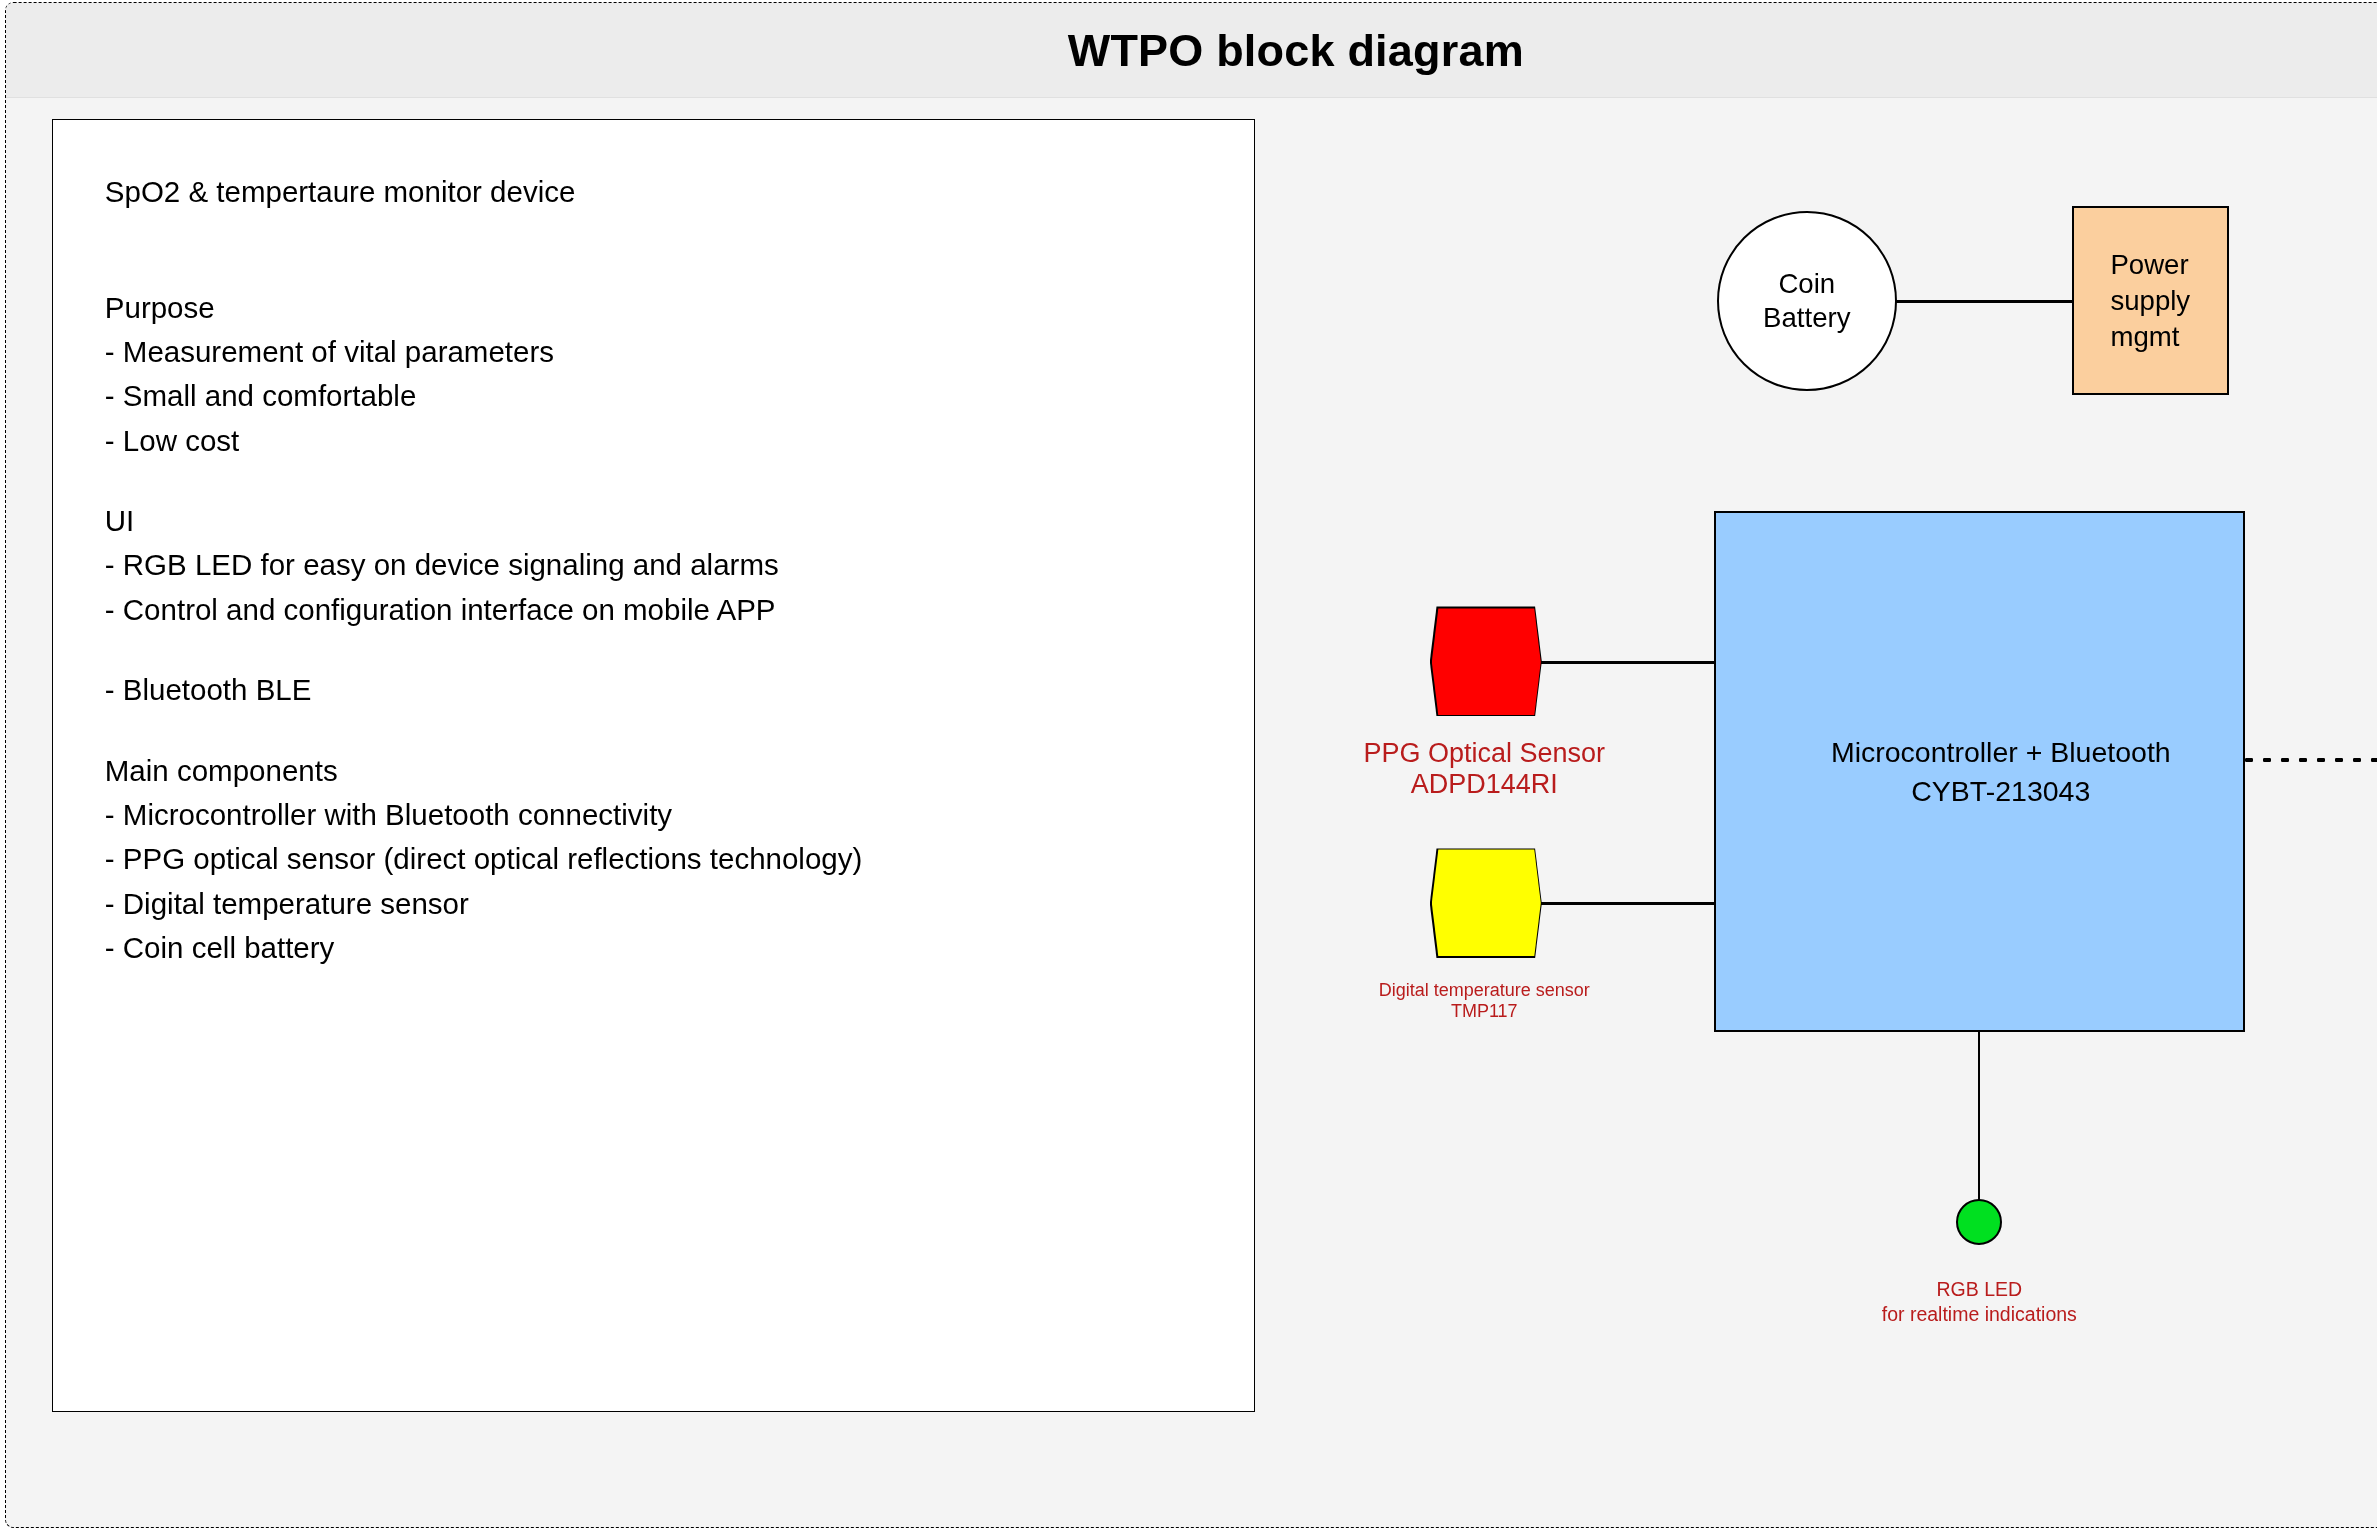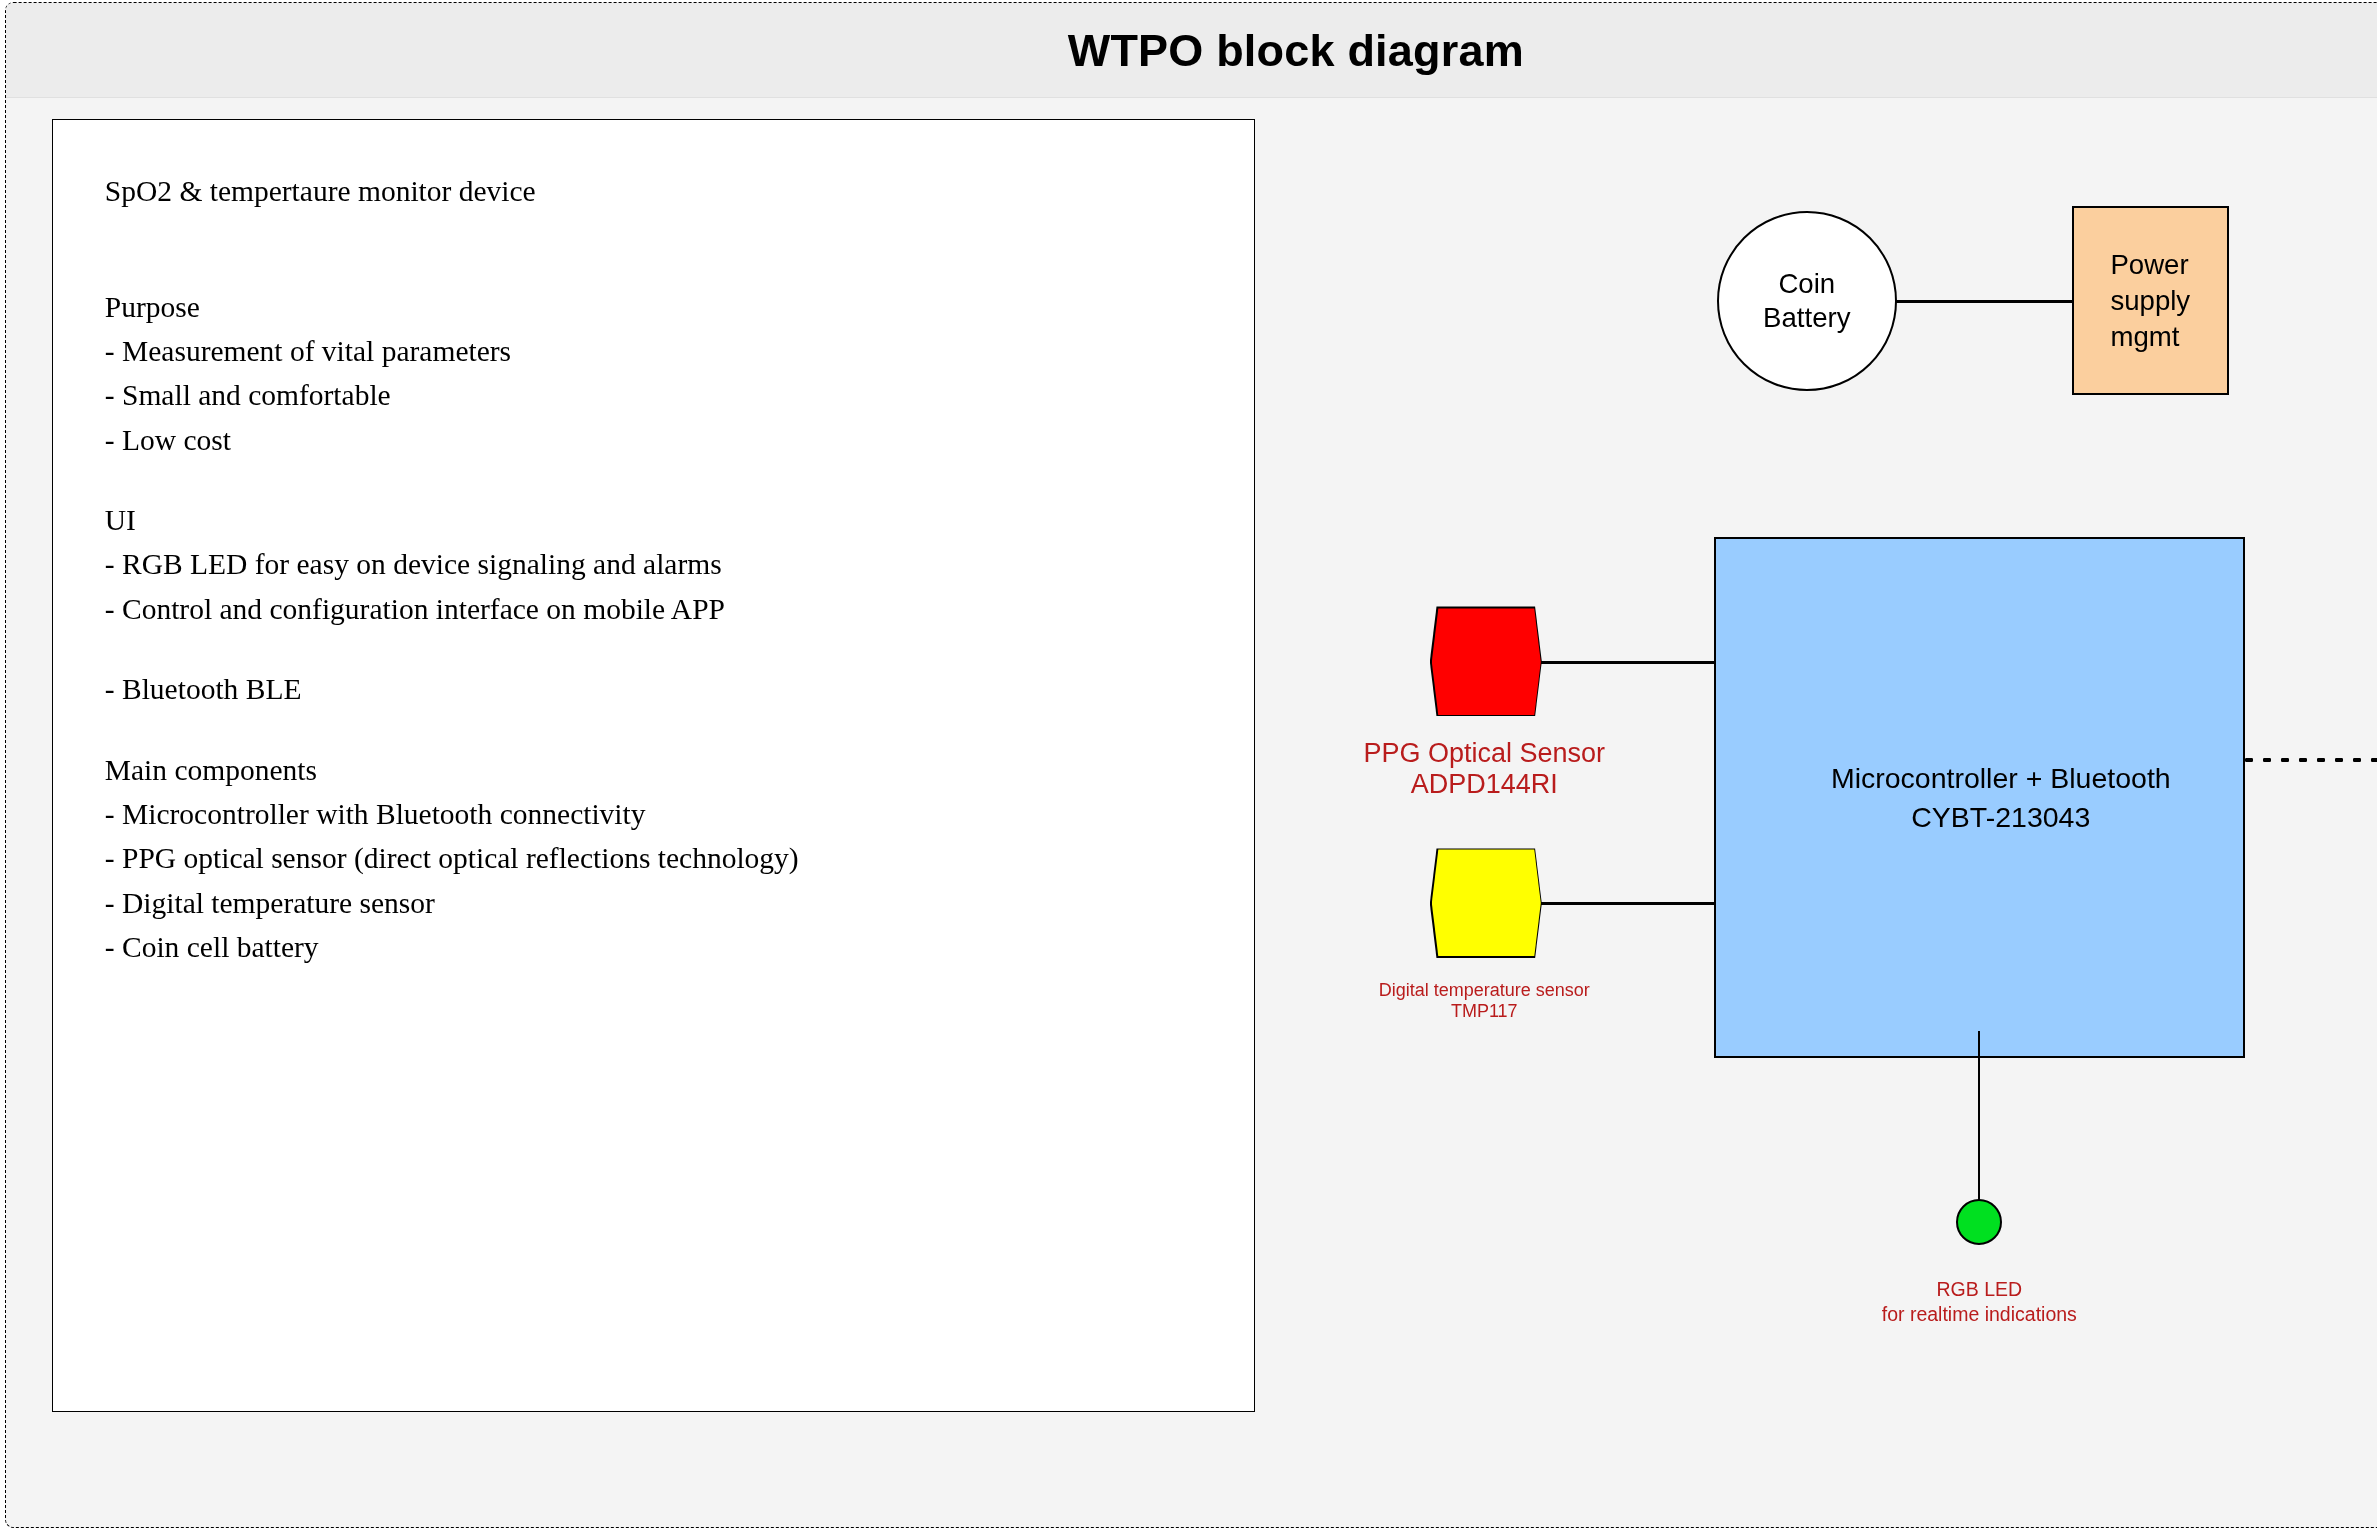--- a/index.html
+++ b/index.html
@@ -24,21 +24,20 @@
   }
   #diagram-title{
     font-size:45px;color:#000;letter-spacing:0.2px;line-height:1;font-weight:bold;
   }
 
   
   #spec-panel{
     position:absolute;left:46px;top:116px;width:1203px;height:1293px;
     background:#ffffff;border:1.9px solid #000;box-sizing:border-box;
     padding:57px 0 0 52px;
-    font-family:Liberation Serif, serif;
   }
   .spec-line{
     font-size:29.5px;color:#000;line-height:1;margin:0 0 15px 0;
     white-space:pre;
   }
   .spec-gap{height:36px;}
   .spec-head{margin-bottom:14.3px;}
 
   
   .shape-label{
@@ -62,21 +61,21 @@
   
   #power-supply-box{
     position:absolute;left:2066px;top:203px;width:157px;height:189px;
     background:#fbcf9e;border:2.4px solid #000;box-sizing:border-box;
     display:flex;align-items:center;justify-content:center;
   }
   #power-supply-label{font-size:27.6px;text-align:left;line-height:1.3;white-space:pre-line;}
 
   
   #mcu-box{
-    position:absolute;left:1708px;top:534px;width:531px;height:521px;
+    position:absolute;left:1708px;top:508px;width:531px;height:521px;
     background:#99ccff;border:2.4px solid #000;box-sizing:border-box;
     display:flex;align-items:center;justify-content:center;padding-left:43px;
   }
   #mcu-label{font-size:28.5px;text-align:center;line-height:1.35;white-space:pre-line;}
 
   
   #ppg-sensor{
     position:absolute;left:1426px;top:605px;width:109px;height:107px;
     background:#ff0000;
     clip-path:polygon(6% 0%,94% 0%,100% 50%,94% 100%,6% 100%,0% 50%);

